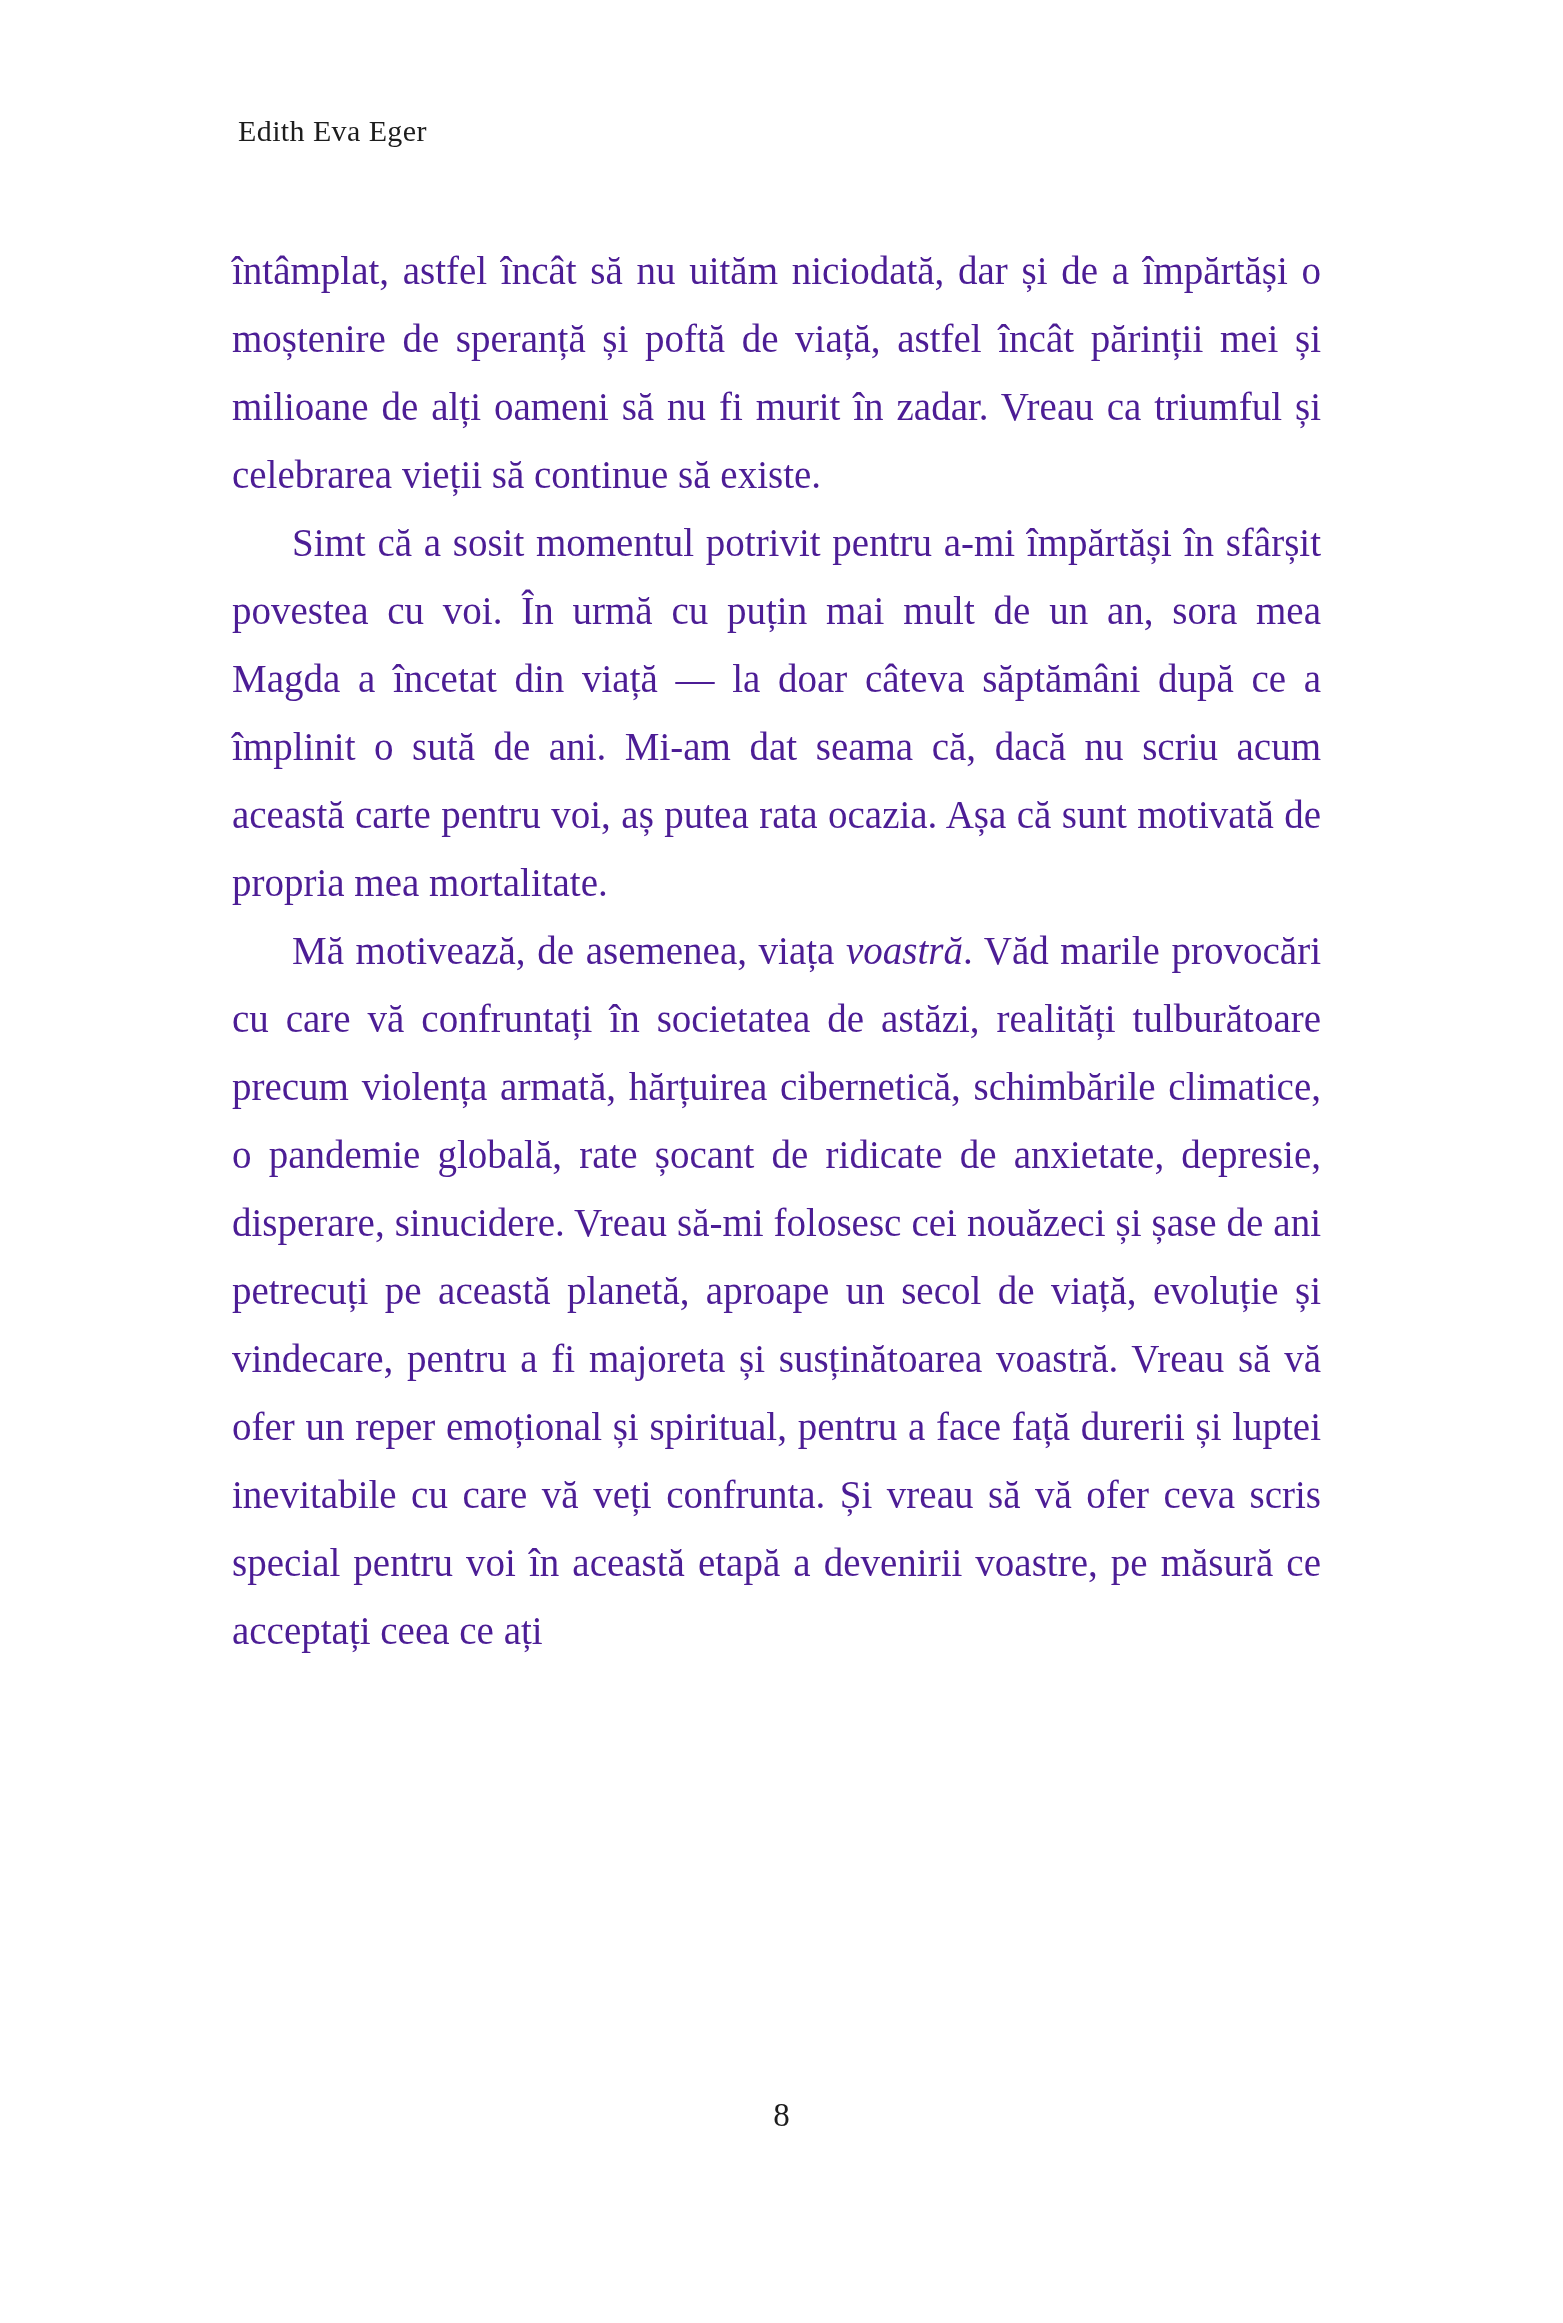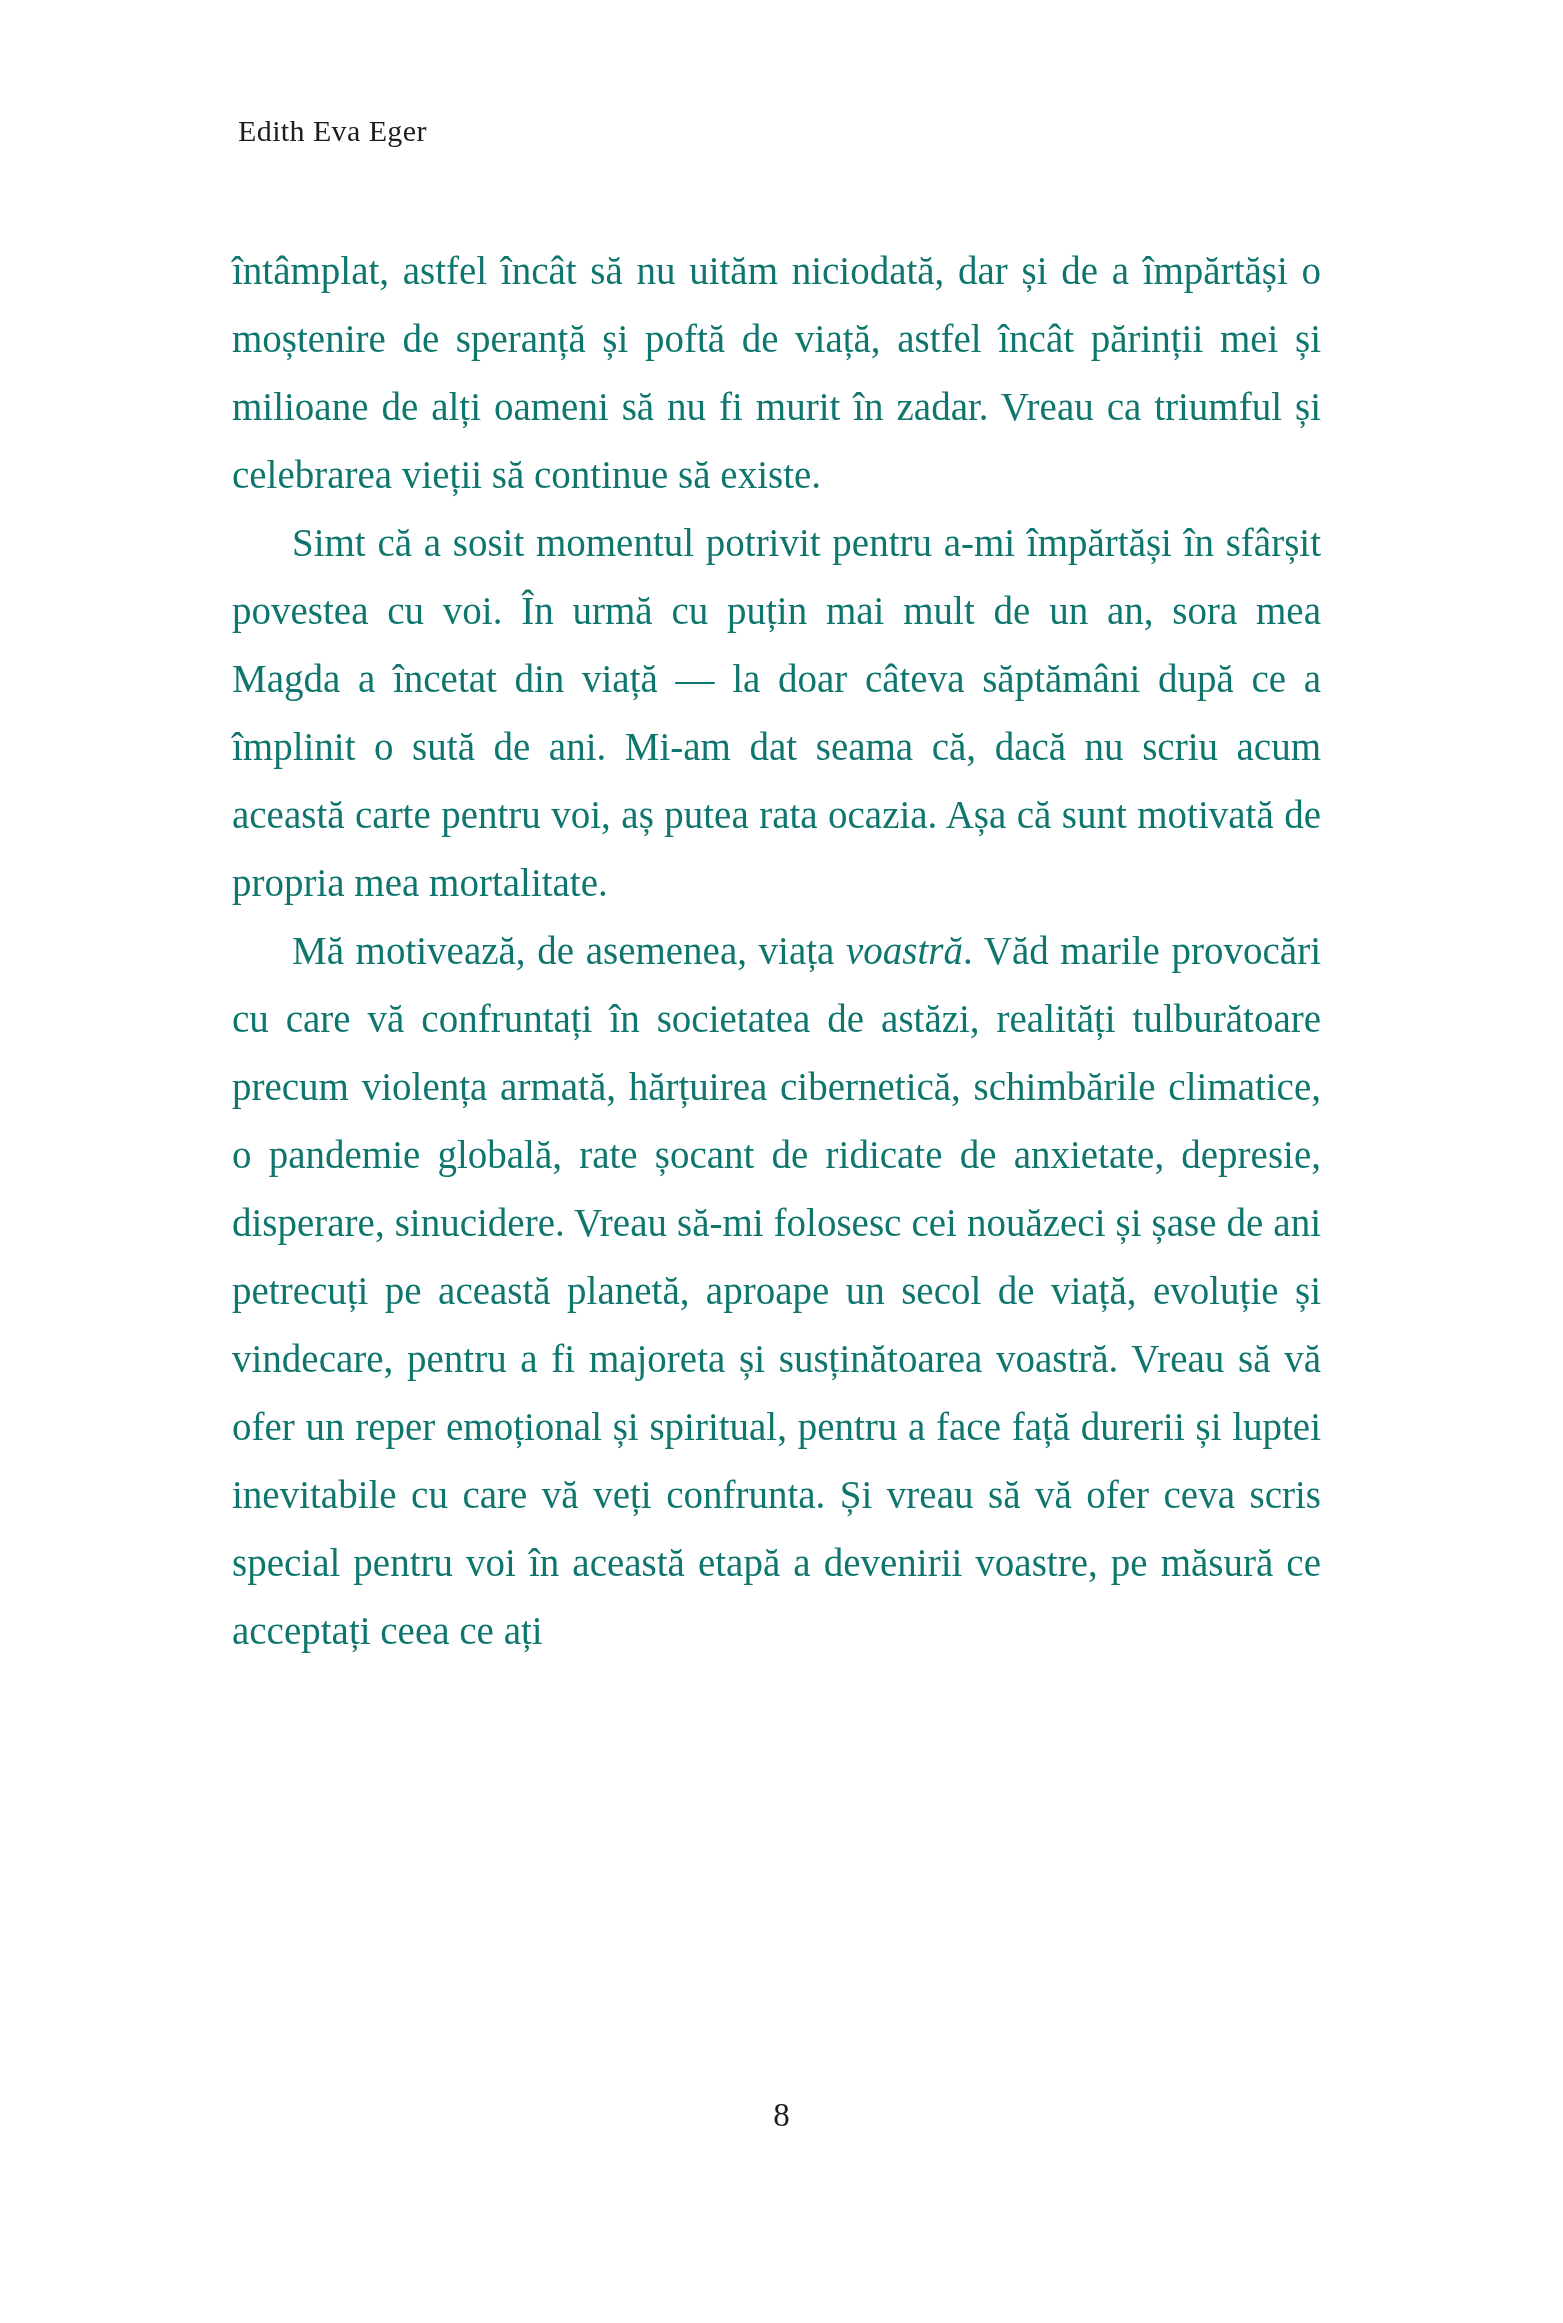--- a/index.html
+++ b/index.html
@@ -32,21 +32,21 @@
     color: #1d1d1d;
     font-family: "Liberation Serif", serif;
   }
   .body-text {
     position: absolute;
     top: 237px;
     left: 232px;
     width: 1089px;
     font-size: 39px;
     line-height: 68px;
-    color: #0f766e;
+    color: #4c1d95;
     text-align: justify;
     text-justify: inter-word;
     font-family: "Liberation Serif", serif;
   }
   .body-text p {
     margin: 0;
   }
   .body-text p.indent {
     text-indent: 60px;
   }

